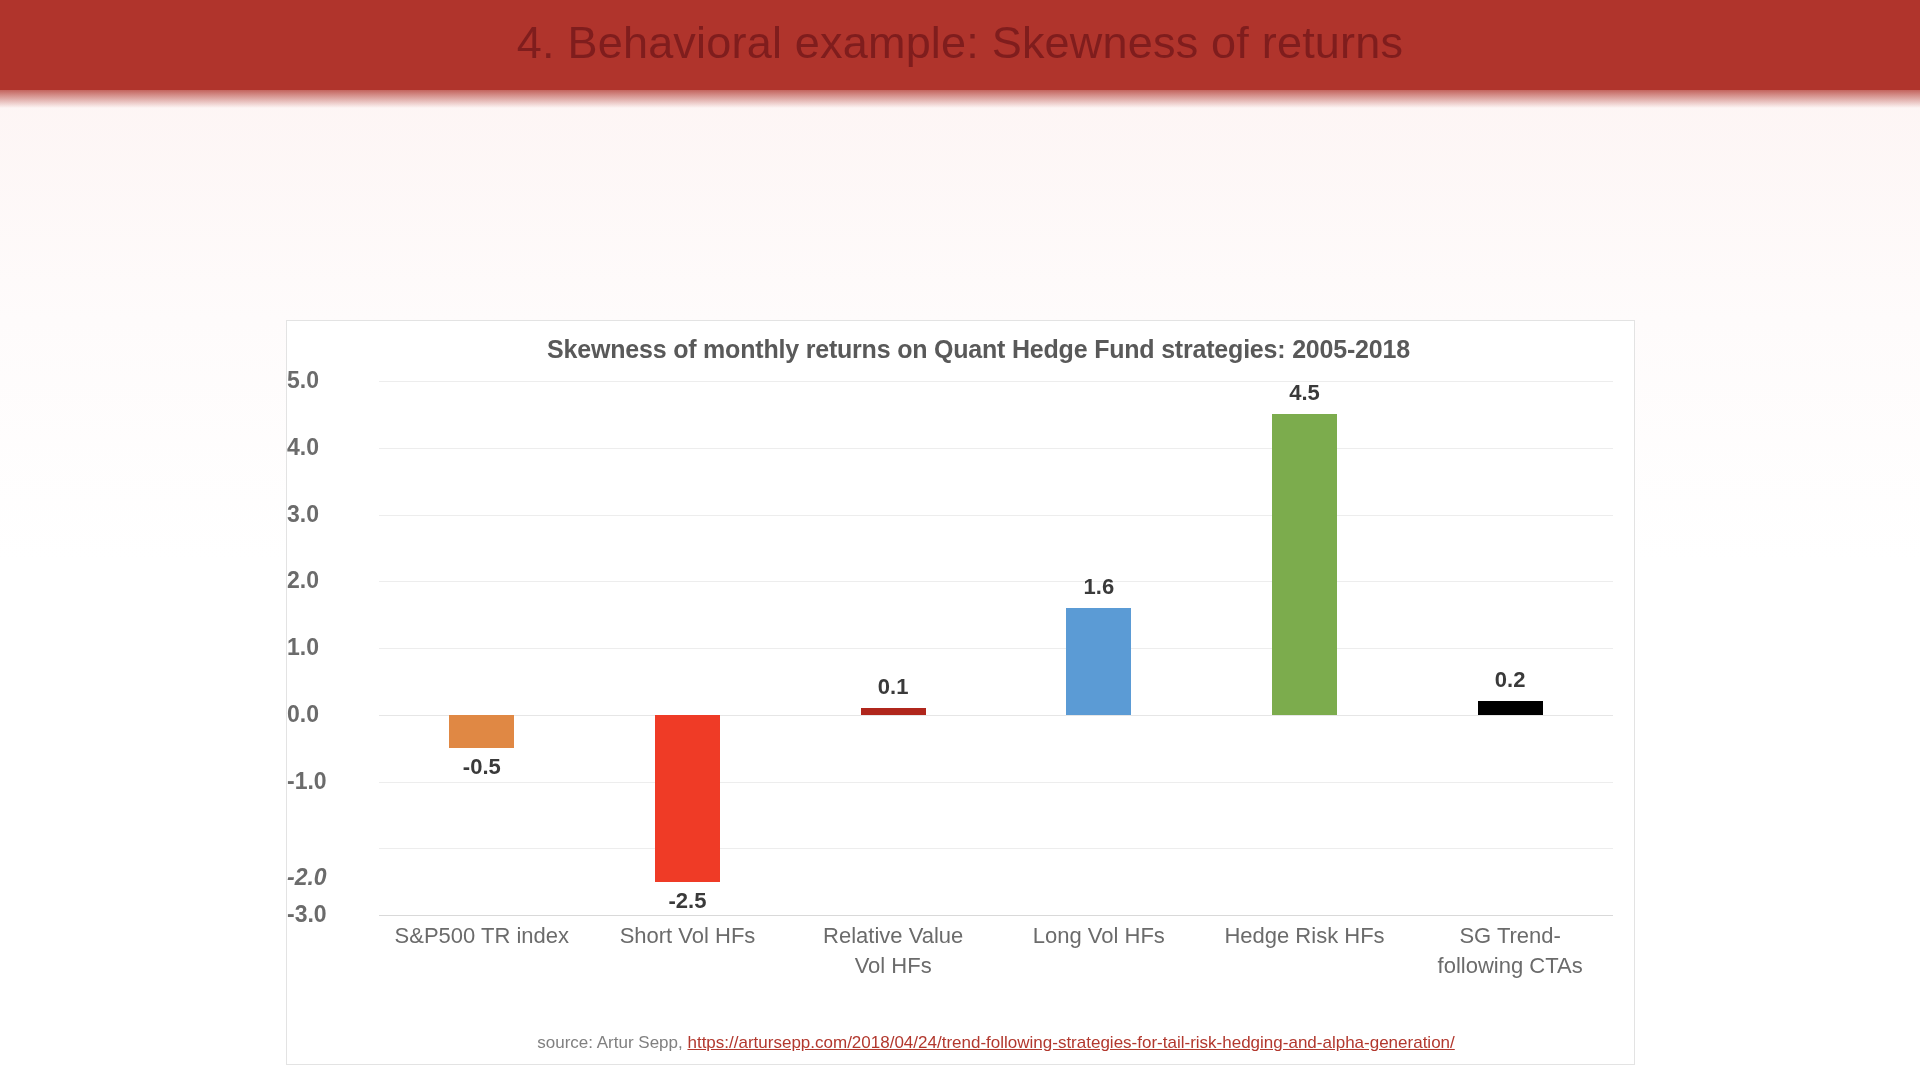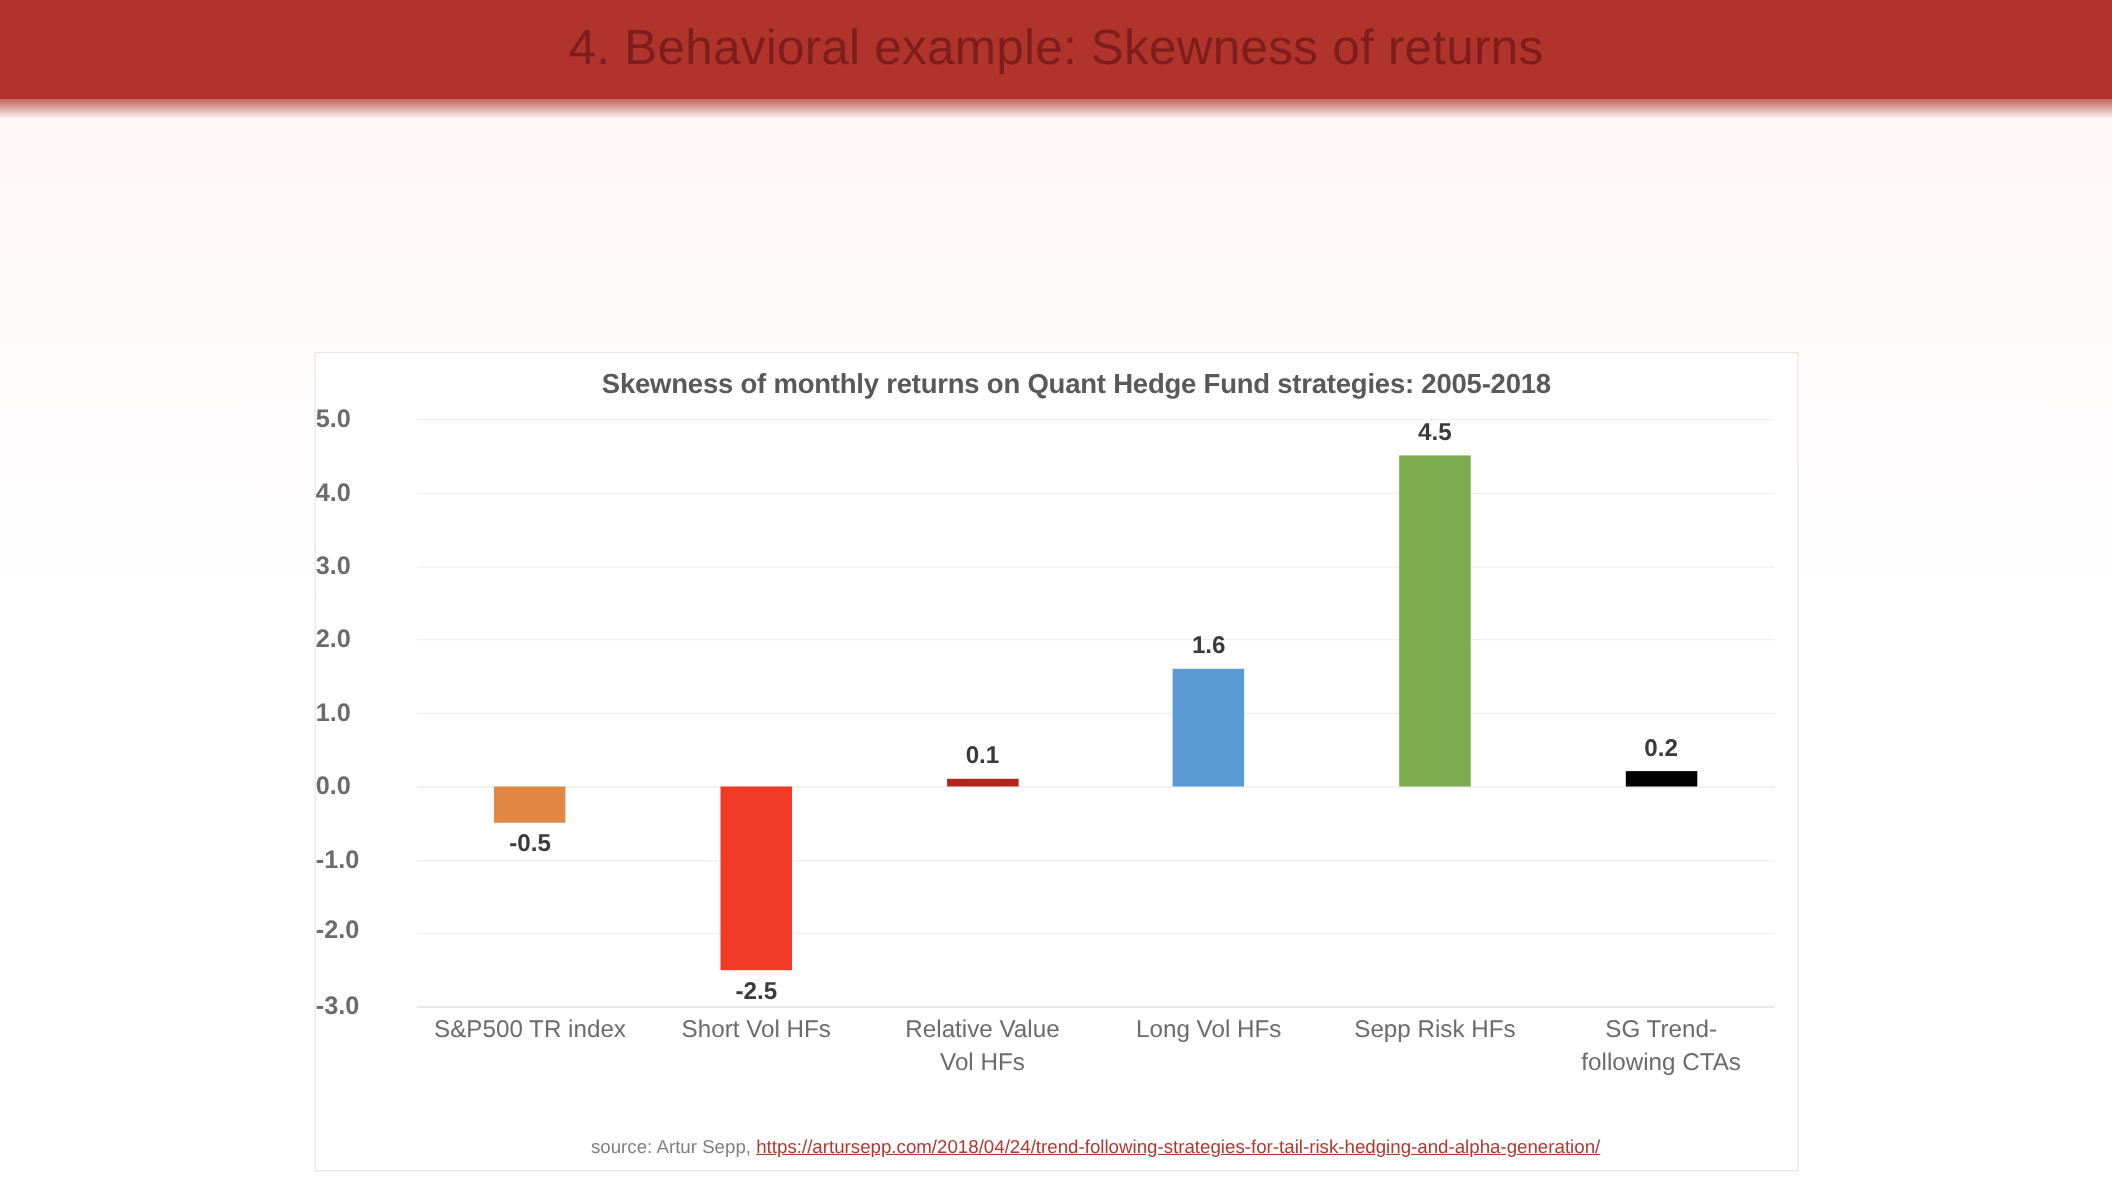--- a/index.html
+++ b/index.html
@@ -202,39 +202,39 @@
       <div class="bar-label" style="left: 1061.17px; top: 286.4px; text-align: center;">0.2</div>
     </div>
   <div id="ytick-host">
       <div class="ytick" style="position: absolute; left: 0px; top: 60px; width: 84px; right: auto;">5.0</div>
       <div class="ytick" style="position: absolute; left: 0px; top: 126.75px; width: 84px; right: auto;">4.0</div>
       <div class="ytick" style="position: absolute; left: 0px; top: 193.5px; width: 84px; right: auto;">3.0</div>
       <div class="ytick" style="position: absolute; left: 0px; top: 260.25px; width: 84px; right: auto;">2.0</div>
       <div class="ytick" style="position: absolute; left: 0px; top: 327px; width: 84px; right: auto;">1.0</div>
       <div class="ytick" style="position: absolute; left: 0px; top: 393.75px; width: 84px; right: auto;">0.0</div>
       <div class="ytick" style="position: absolute; left: 0px; top: 460.5px; width: 84px; right: auto;">-1.0</div>
-      <div class="ytick" style="position: absolute; left: 0px; top: 525px; width: 84px; right: auto;">-2.0</div>
+      <div class="ytick" style="position: absolute; left: 0px; top: 557px; width: 84px; right: auto; font-style: italic;">-2.0</div>
       <div class="ytick" style="position: absolute; left: 0px; top: 594px; width: 84px; right: auto;">-3.0</div>
     </div>
   <div id="cat-host">
       <div class="cat-label" style="position: absolute; left: 89.8333px; top: 600px;">
         <div>S&amp;P500 TR index</div>
       </div>
       <div class="cat-label" style="position: absolute; left: 295.5px; top: 600px;">
         <div>Short Vol HFs</div>
       </div>
       <div class="cat-label" style="position: absolute; left: 501.167px; top: 600px;">
         <div>Relative Value</div>
         <div>Vol HFs</div>
       </div>
       <div class="cat-label" style="position: absolute; left: 706.833px; top: 600px; text-align: center;">
         <div>Long Vol HFs</div>
       </div>
       <div class="cat-label" style="position: absolute; left: 912.5px; top: 600px;">
-        <div>Sepp Risk HFs</div>
+        <div>Hedge Risk HFs</div>
       </div>
       <div class="cat-label" style="position: absolute; left: 1118.17px; top: 600px;">
         <div>SG Trend-</div>
         <div>following CTAs</div>
       </div>
     </div>
 </div>
 
 <div class="source">
   <span>source: Artur Sepp, </span><span class="url">https://artursepp.com/2018/04/24/trend-following-strategies-for-tail-risk-hedging-and-alpha-generation/</span>

